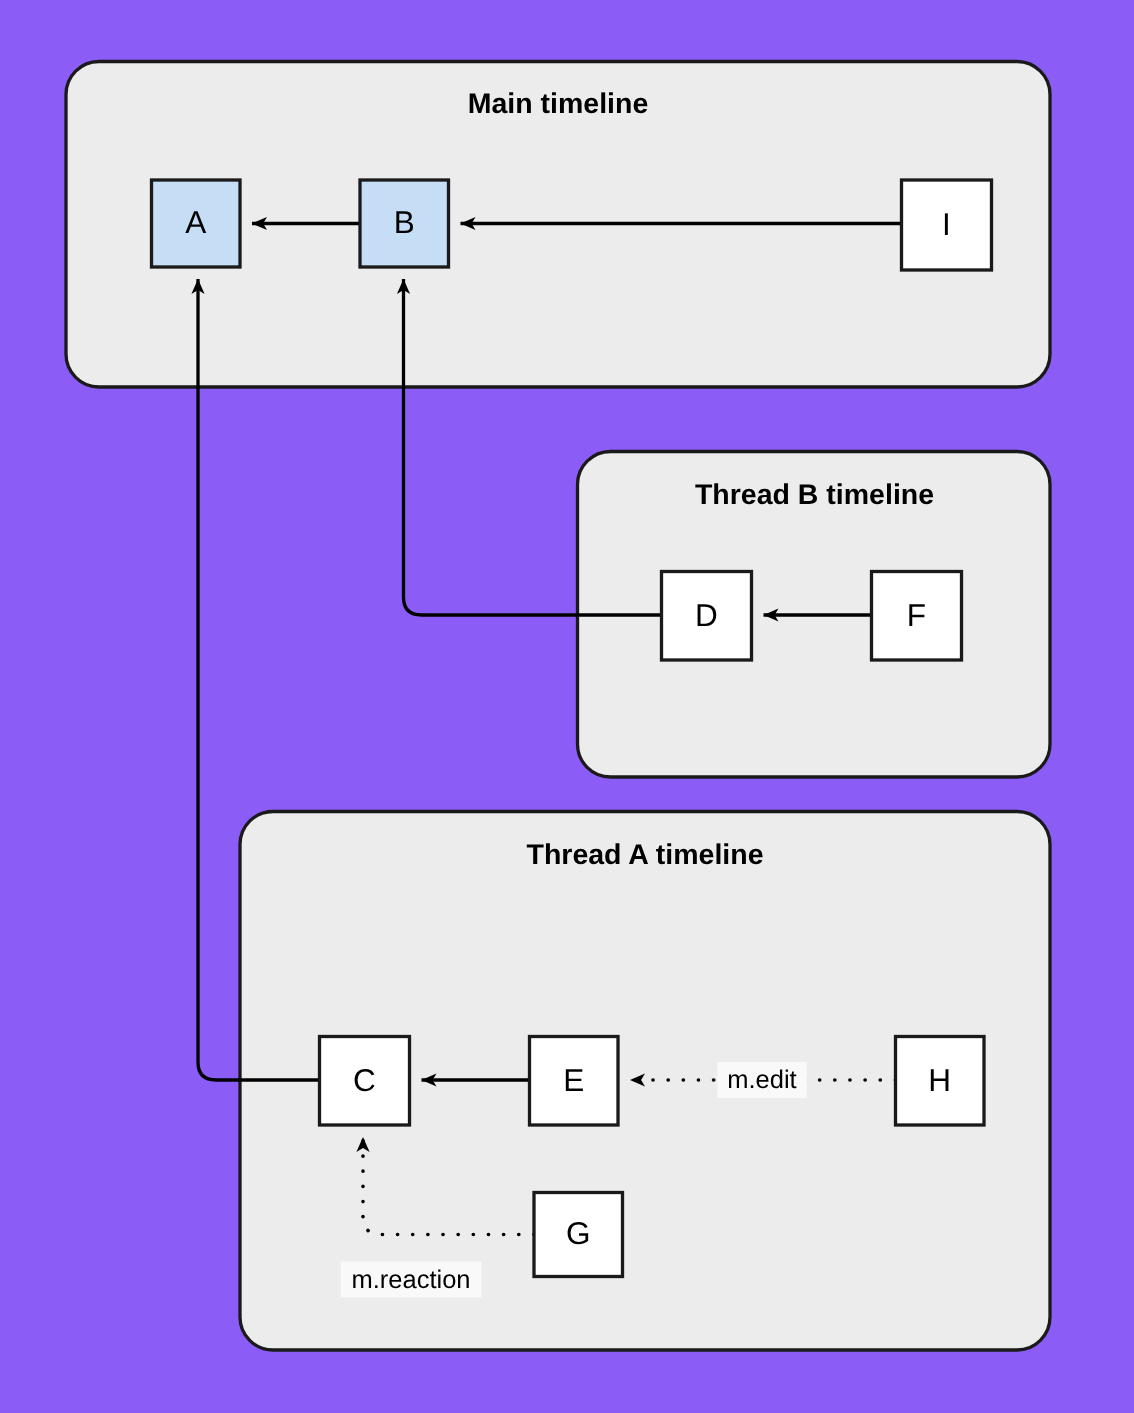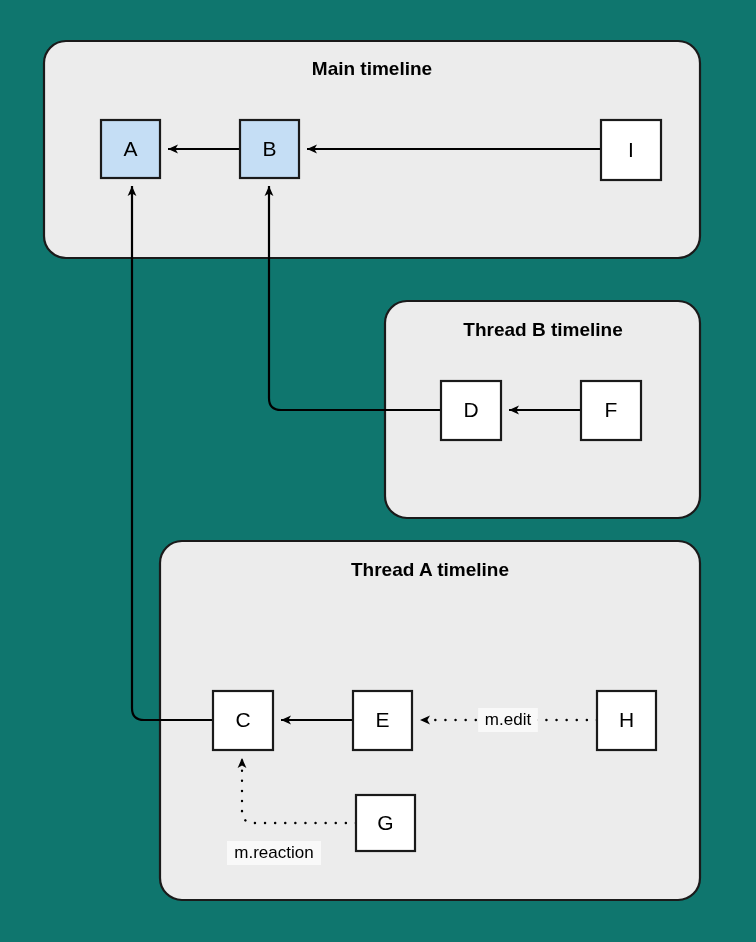--- a/index.html
+++ b/index.html
@@ -4,21 +4,21 @@
 <style>
   html, body {
     margin: 0;
     padding: 0;
     background: #ffffff;
   }
   #canvas {
     position: relative;
     width: 756px;
     height: 942px;
-    background: #0f766e;
+    background: #8b5cf6;
     font-family: "Liberation Sans", sans-serif;
     overflow: hidden;
   }
   #diagram-svg {
     position: absolute;
     left: 0;
     top: 0;
     width: 756px;
     height: 942px;
   }

